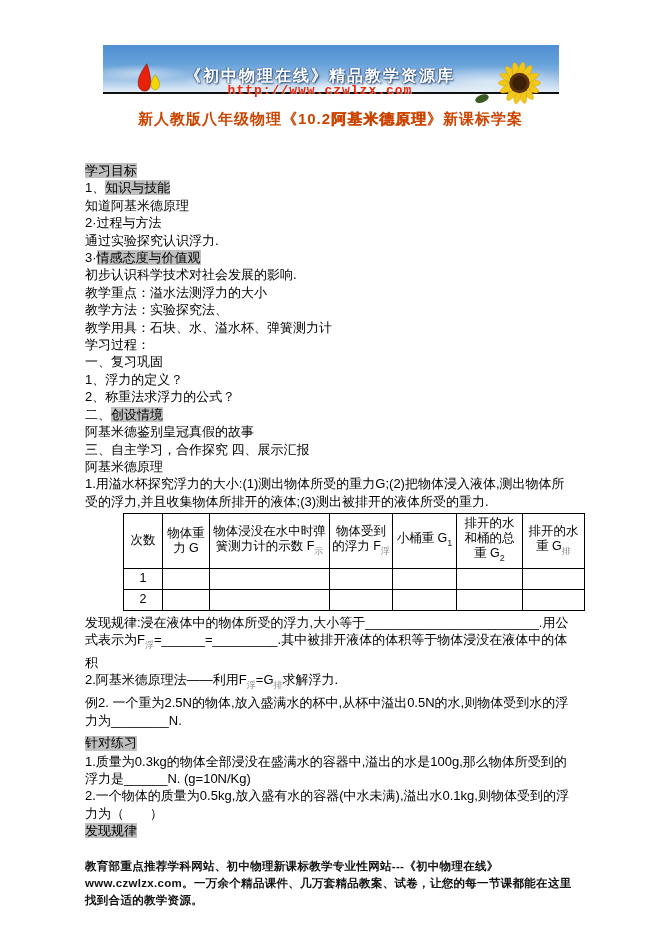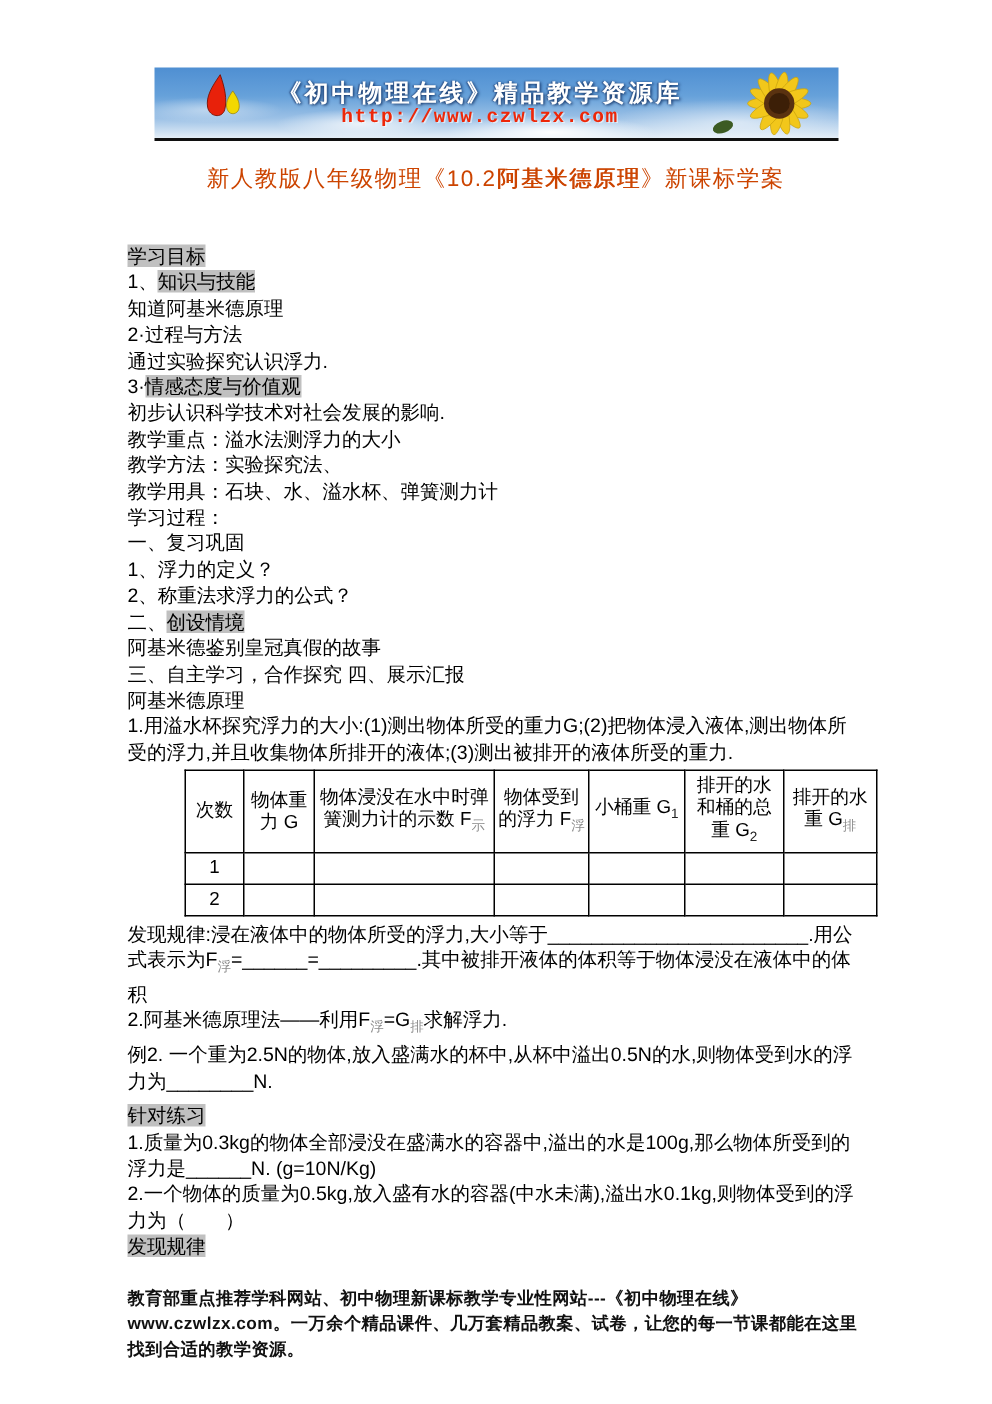--- a/index.html
+++ b/index.html
@@ -14,52 +14,52 @@
   .banner{
     position:absolute;left:103px;top:45px;width:456px;height:47px;
     border-bottom:2px solid #101010;
     background:
       radial-gradient(ellipse 100px 16px at 58% 92%, rgba(255,255,255,.95), rgba(255,255,255,0) 70%),
       radial-gradient(ellipse 80px 14px at 30% 80%, rgba(255,255,255,.75), rgba(255,255,255,0) 70%),
       radial-gradient(ellipse 120px 22px at 85% 78%, rgba(255,255,255,.55), rgba(255,255,255,0) 70%),
       radial-gradient(ellipse 70px 12px at 8% 60%, rgba(255,255,255,.45), rgba(255,255,255,0) 70%),
       linear-gradient(to bottom,#4f8fd2 0%,#66a1da 40%,#9cc1e6 72%,#e4eef7 100%);
   }
-  .banner-inner{display:flex;align-items:center;height:100%;padding:0 4px;border-radius:21px;}
+  .banner-inner{display:flex;align-items:center;height:100%;padding:13px 4px;border-radius:21px;}
   .logo{margin-left:26px;flex:0 0 auto;}
   .banner-text{flex:1 1 auto;text-align:center;line-height:1.1;margin-top:2px;}
   .site-title{
     font-size:16px;font-weight:bold;color:#ffffff;letter-spacing:2px;
     text-shadow:1px 1px 2px #173a6e, -1px 0 1px rgba(20,40,90,.55);
   }
   .site-url{
     font-size:13px;font-weight:bold;color:#ee2708;letter-spacing:1px;
     font-family:"Liberation Mono","DejaVu Sans Mono",monospace;
     text-shadow:1px 1px 0 rgba(255,255,255,.55);
   }
   .sunflower{flex:0 0 auto;margin-right:-2px;margin-top:6px;}
 
   
   .doc-title{
     position:absolute;left:0;top:100px;width:100%;text-align:center;
-    font-size:15px;color:#cc4400;font-weight:normal;letter-spacing:1px;
+    font-size:15px;color:#cc4400;font-weight:bold;letter-spacing:1px;
   }
   .doc-title .tb{text-shadow:.6px 0 0 #cc4400;}
 
   
   .doc-body{
     position:absolute;left:85px;top:162px;width:492px;
     font-size:13px;line-height:17.4px;
   }
   .doc-body p{margin:0;}
   .b{font-weight:normal;}
   .hl{background:#c0c0c0;}
   .sb{font-size:9px;color:#8a8a8a;vertical-align:sub;}
   .sbk{font-size:9px;color:#222;vertical-align:sub;}
-  .gap-top{margin-top:6px !important;}
+  .gap-top{margin-top:6px !important;font-family:Liberation Mono, monospace;}
 
   
   table.exp{
     border-collapse:collapse;margin:3px 0 3px 38px;table-layout:fixed;width:461px;
     font-size:12.5px;line-height:15px;
   }
   table.exp th,table.exp td{
     border:1px solid #000;font-weight:normal;text-align:center;
     padding:2px 2px;vertical-align:middle;overflow:hidden;
   }

